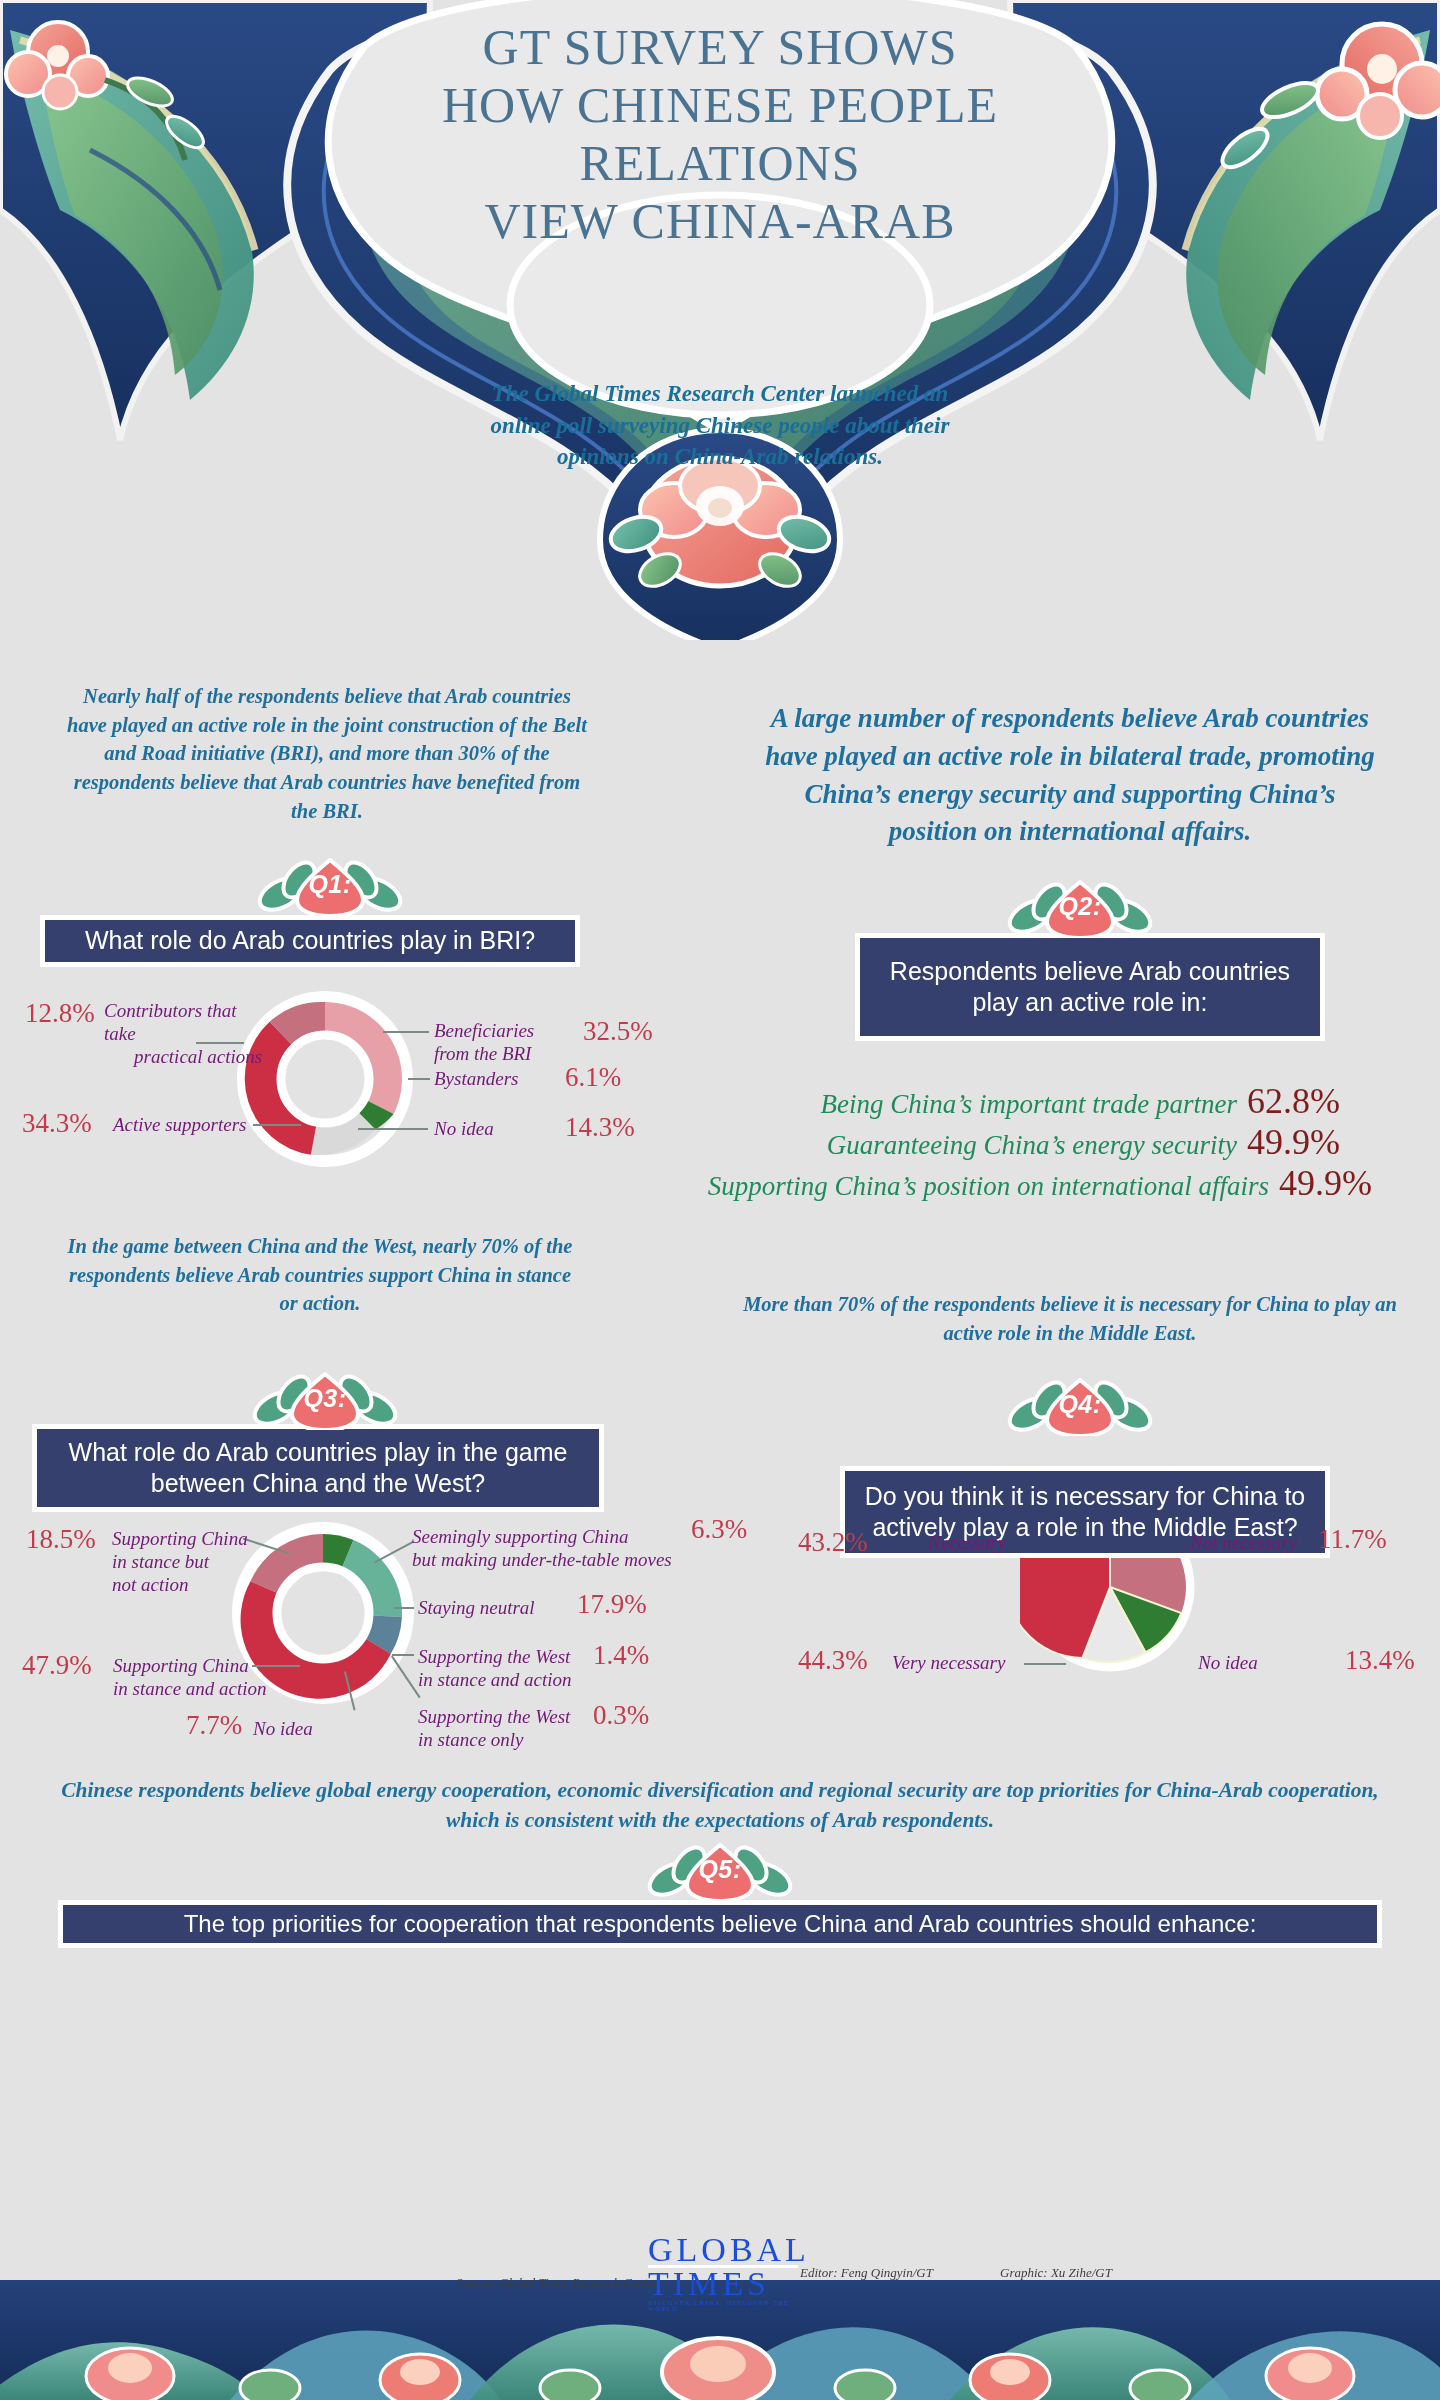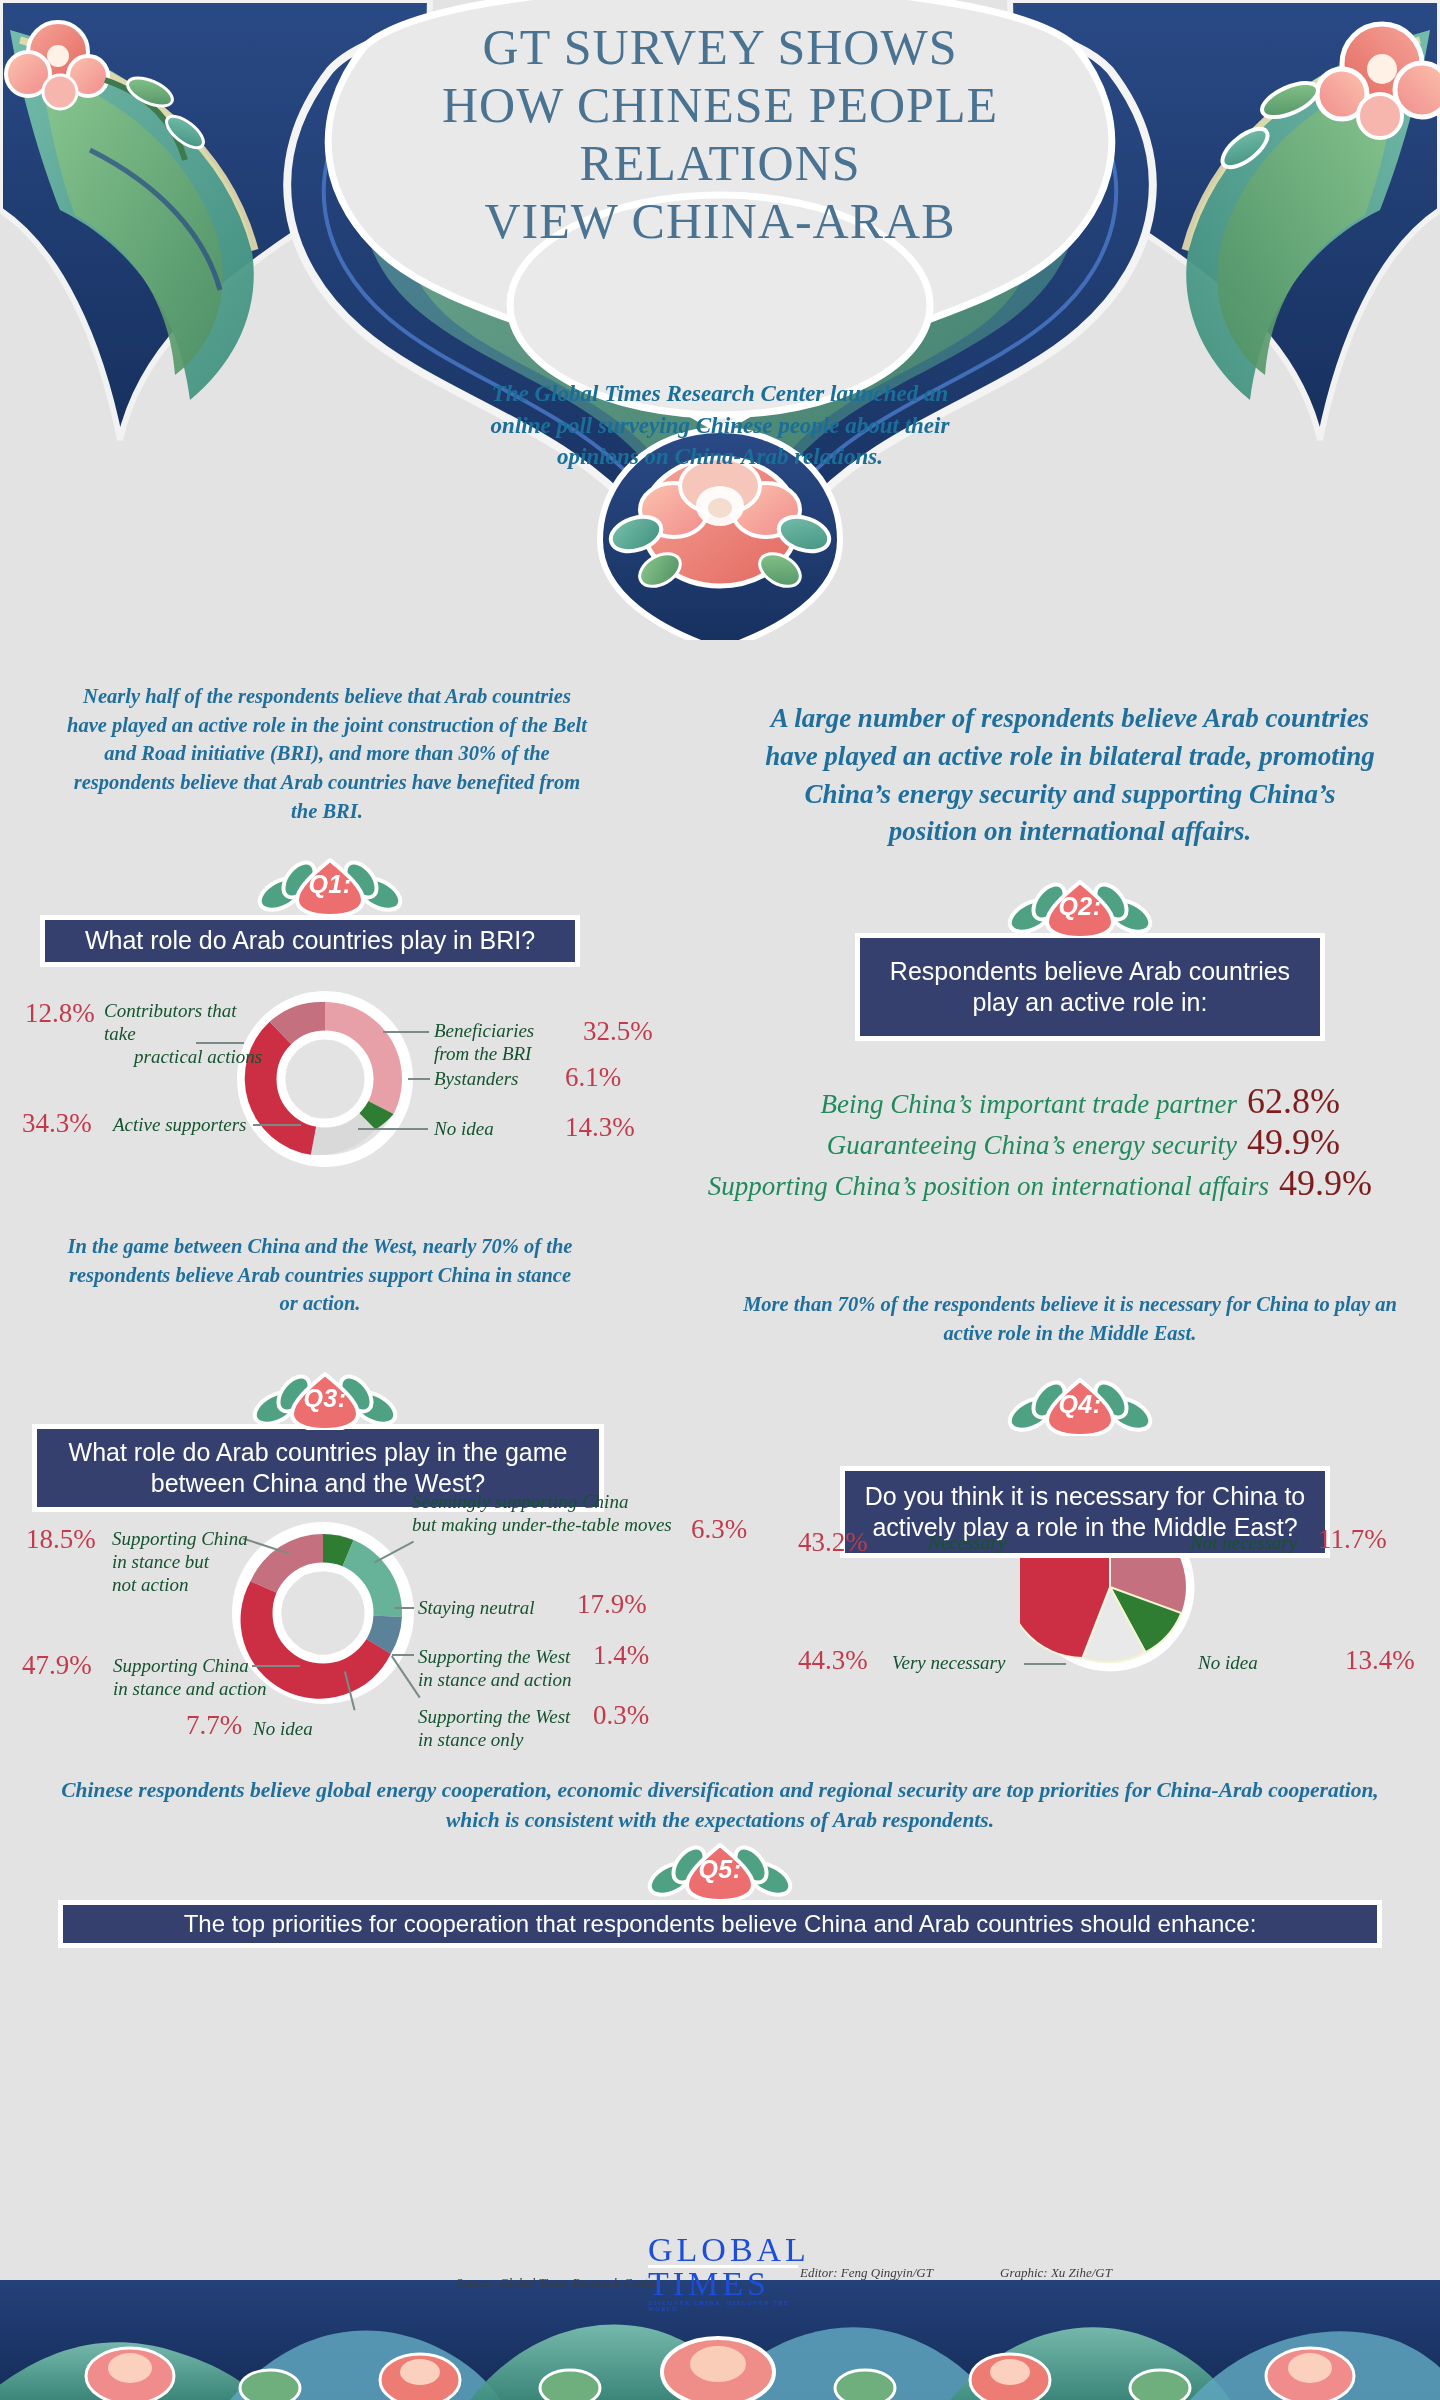--- a/index.html
+++ b/index.html
@@ -50,21 +50,21 @@
   
   .qbar {
     position:absolute; background:#36406e; border:5px solid #ffffff;
     color:#ffffff; font-family:"Liberation Sans", sans-serif;
     display:flex; align-items:center; justify-content:center; text-align:center;
     line-height:1.25; z-index:5;
   }
 
   
   .pct { position:absolute; color:#c23a4b; font-family:"Liberation Serif",serif; z-index:5; white-space:nowrap; }
-  .lbl { position:absolute; color:#14532d; font-style:italic; font-family:"Liberation Serif",serif; z-index:5; line-height:1.2; }
+  .lbl { position:absolute; color:#701a75; font-style:italic; font-family:"Liberation Serif",serif; z-index:5; line-height:1.2; }
   .leader { position:absolute; background:#7a8b86; height:1.5px; z-index:4; }
 
   
   .q2row { position:absolute; white-space:nowrap; z-index:5; }
   .q2row .t { color:#1f8a5a; font-style:italic; font-size:27px; }
   .q2row .v { color:#7f1d1d; font-size:36px; margin-left:10px; }
 
   
   .footer-txt { position:absolute; font-style:italic; color:#3d3d3d; font-size:13px; z-index:5; white-space:nowrap;}
   .gt-logo { position:absolute; z-index:5; color:#1d4ed8; font-family:"Liberation Serif",serif; }
@@ -305,21 +305,21 @@
 
     <path d="M95,95 L22.5,63.3 A79,79 0 0,1 95,16 Z" fill="#c4707e"></path>
     <circle cx="95" cy="95" r="42" fill="#e3e3e3"></circle>
     <circle cx="95" cy="95" r="46" fill="none" stroke="#ffffff" stroke-width="9"></circle>
   </svg>
 
   <div class="pct" style="top:1524px; left:26px; font-size:27px;">18.5%</div>
   <div class="lbl" style="top:1528px; left:112px; font-size:19px;">Supporting China<br>in stance but<br>not action</div>
   <div class="leader" style="top:1545px; left:242px; width:48px; transform:rotate(18deg);"></div>
 
-  <div class="lbl" style="top:1491px; left:412px; font-size:19px;font-family:Liberation Serif, serif;">Seemingly supporting China<br>but making under-the-table moves</div>
+  <div class="lbl" style="top:1526px; left:412px; font-size:19px;font-family:Liberation Serif, serif;">Seemingly supporting China<br>but making under-the-table moves</div>
   <div class="leader" style="top:1551px; left:372px; width:44px; transform:rotate(-28deg);"></div>
   <div class="pct" style="top:1514px; left:691px; font-size:27px;">6.3%</div>
 
   <div class="lbl" style="top:1597px; left:418px; font-size:19px;">Staying neutral</div>
   <div class="leader" style="top:1607px; left:394px; width:20px;"></div>
   <div class="pct" style="top:1589px; left:577px; font-size:27px;">17.9%</div>
 
   <div class="lbl" style="top:1646px; left:418px; font-size:19px;">Supporting the West<br>in stance and action</div>
   <div class="leader" style="top:1654px; left:392px; width:22px;"></div>
   <div class="pct" style="top:1640px; left:593px; font-size:27px;">1.4%</div>

